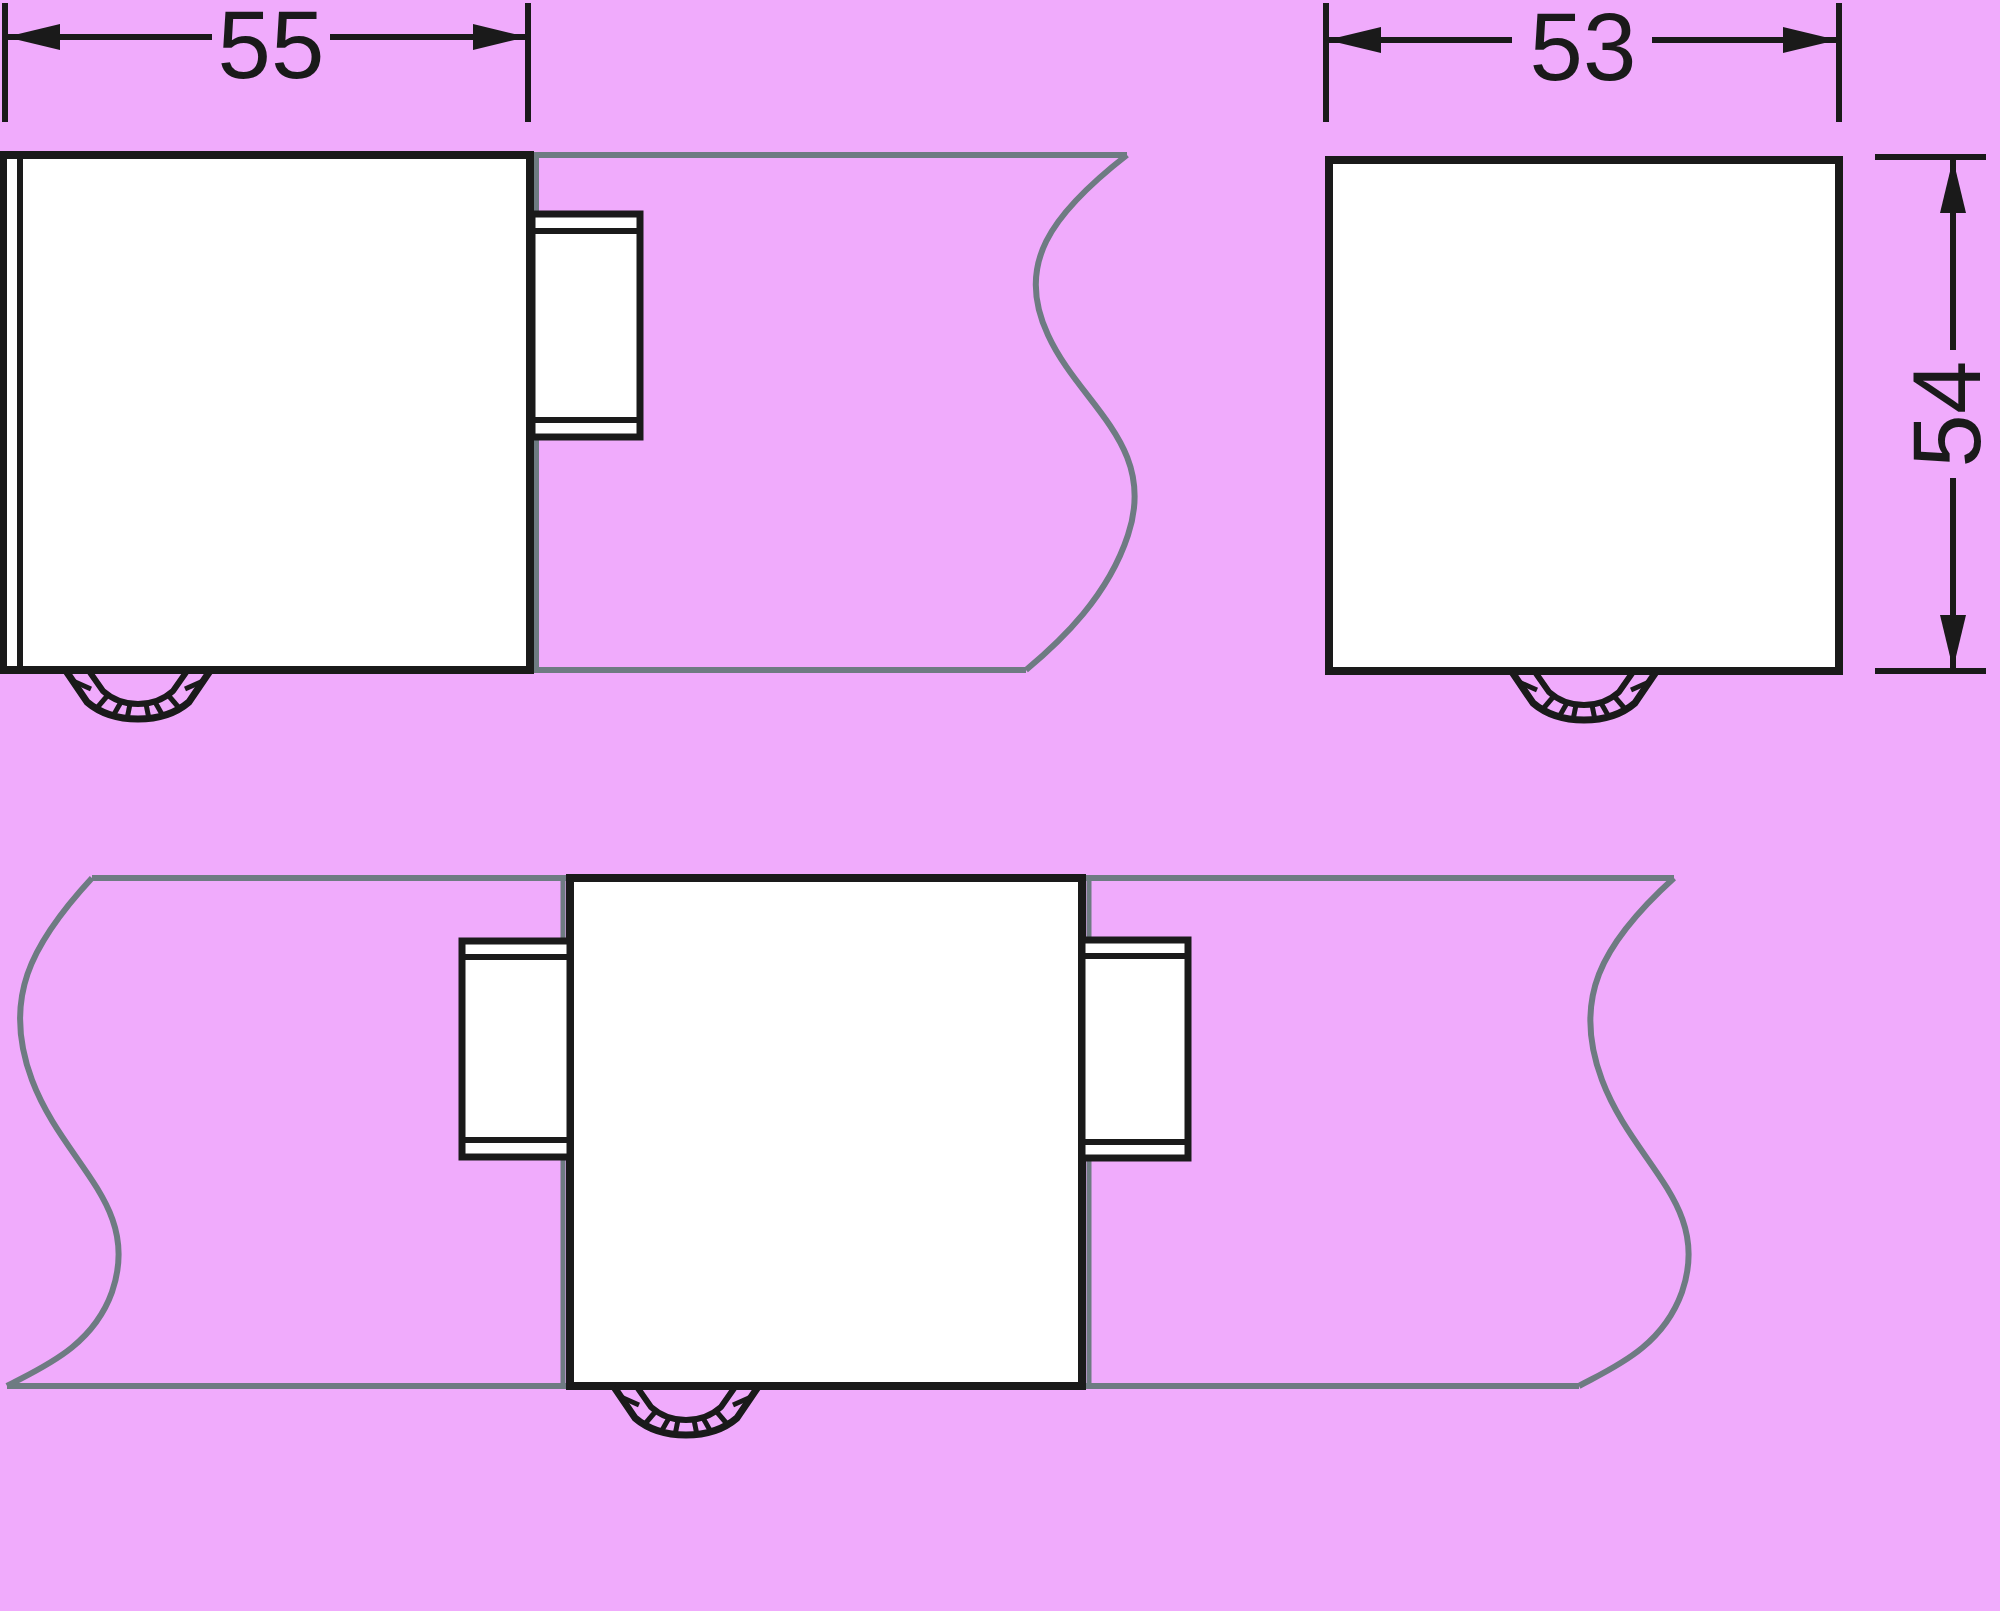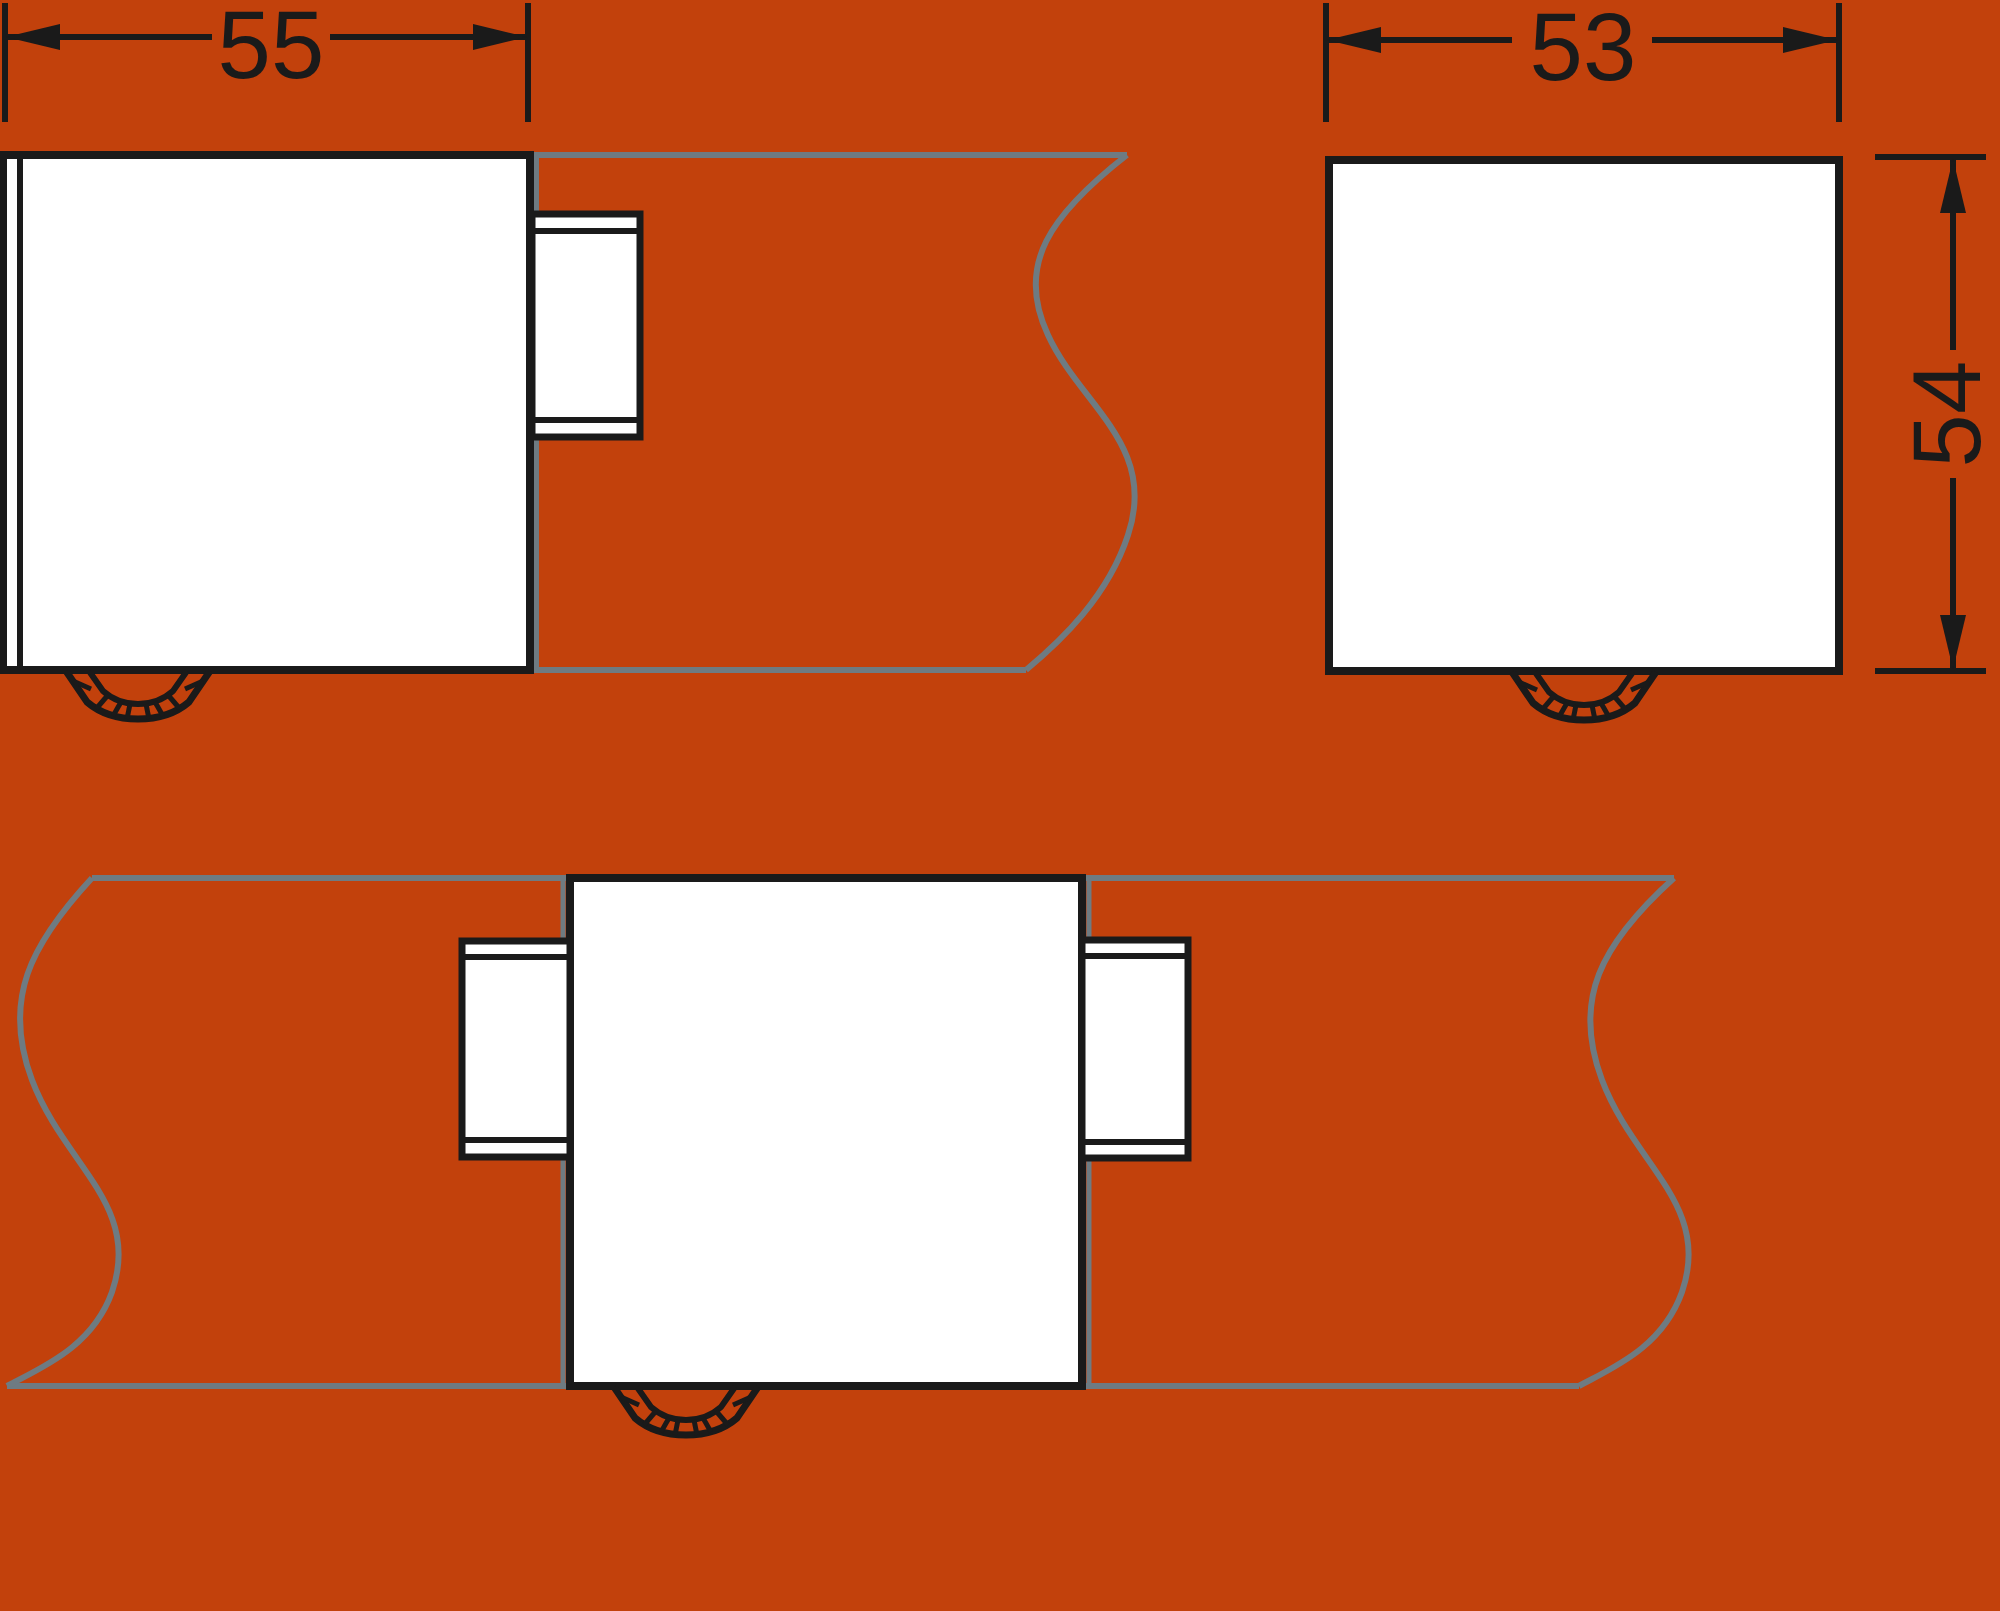--- a/index.html
+++ b/index.html
@@ -4,21 +4,21 @@
 <style>
   html, body {
     margin: 0;
     padding: 0;
     background: #ffffff;
   }
   .stage {
     position: relative;
     width: 2000px;
     height: 1611px;
-    background: #c2410c;
+    background: #f0abfc;
     overflow: hidden;
   }
   svg { display: block; }
   
   .k8 { stroke: #1a1a1a; stroke-width: 8; fill: none; }
   .k7 { stroke: #1a1a1a; stroke-width: 7; fill: none; }
   .k6 { stroke: #1a1a1a; stroke-width: 6; fill: none; }
   .k5 { stroke: #1a1a1a; stroke-width: 5; fill: none; }
   .fillwhite { fill: #ffffff; }
   .arrow { fill: #1a1a1a; stroke: none; }

